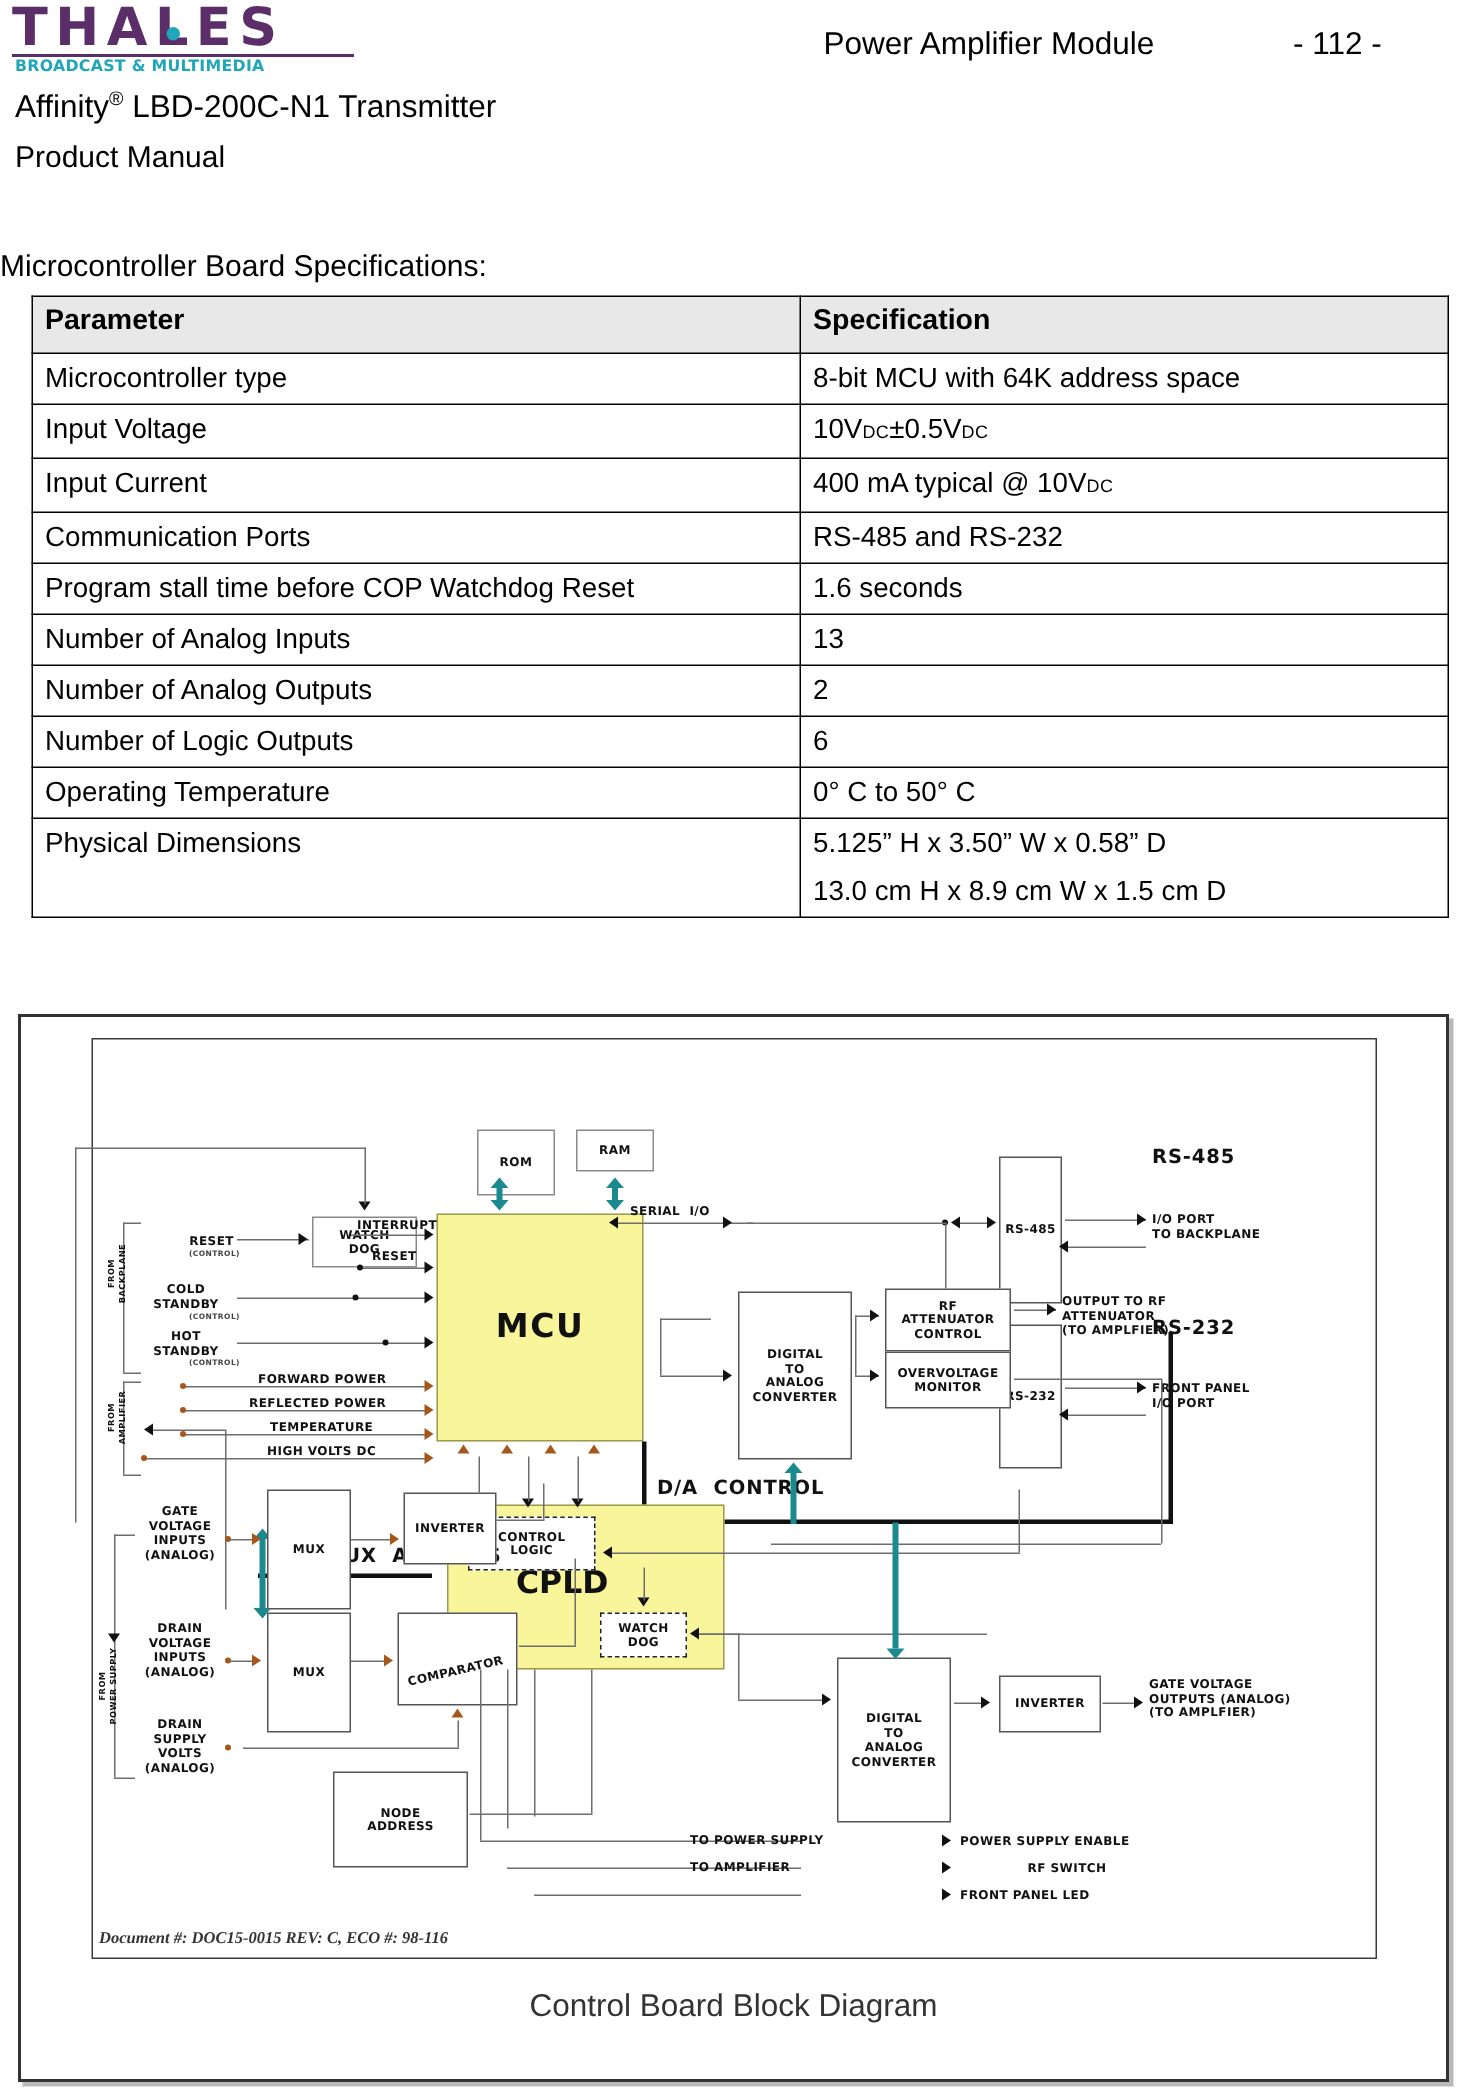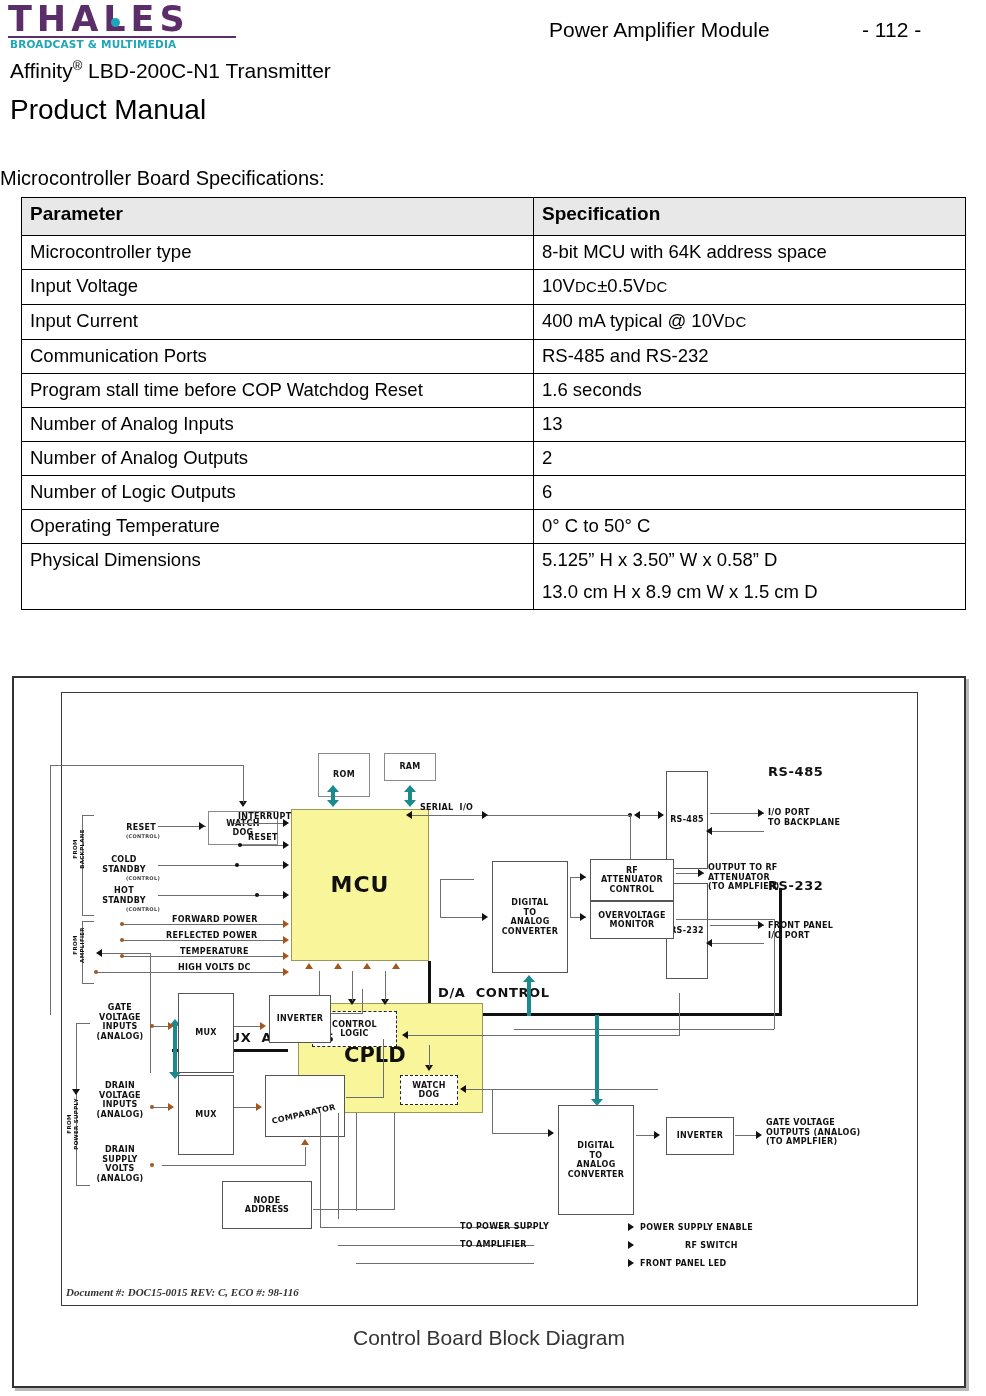--- a/index.html
+++ b/index.html
@@ -36,21 +36,21 @@
   #hdr-title{
     position:absolute;left:549px;top:18px;
     font-size:21px;white-space:nowrap;
   }
   #hdr-page{
     position:absolute;left:862px;top:18px;
     font-size:21px;white-space:nowrap;
   }
 
   #doc-line1{position:absolute;left:10px;top:58px;font-size:21px;white-space:nowrap;}
-  #doc-line2{position:absolute;left:10px;top:94px;font-size:28px;white-space:nowrap;}
+  #doc-line2{position:absolute;left:10px;top:94px;font-size:20px;white-space:nowrap;}
   sup.reg{font-size:13px;vertical-align:super;}
 
   
   #sec-label{position:absolute;left:0px;top:167px;font-size:20px;white-space:nowrap;}
 
   
   #spec-table{
     position:absolute;left:21px;top:197px;width:944px;
     border-collapse:collapse;
     table-layout:fixed;
@@ -64,21 +64,21 @@
     font-weight:normal;
     line-height:22px;
     height:22px;
   }
   #spec-table th{
     background:#e8e8e8;font-weight:bold;font-size:19px;
     height:26px;
   }
   #spec-table col.c1{width:512px;}
   #spec-table col.c2{width:432px;}
-  .sc{font-size:15px;letter-spacing:.3px;}
+  .sc{font-size:12px;letter-spacing:.3px;}
   .dim2{display:block;margin-top:10px;}
 
   
   #fig{
     position:absolute;left:12px;top:676px;width:950px;height:708px;
     border:2px solid #333;
     box-shadow:3px 3px 0 #b9b9b9;
     background:#fff;
   }
   #fig-inner{
@@ -486,21 +486,21 @@
 (ANALOG)</div>
     <div class="dotc" style="left:88px;top:470px;"></div>
 
     <div class="ln v" style="left:14px;top:330px;height:162px;"></div>
     <div class="ln h" style="left:14px;top:330px;width:14px;"></div>
     <div class="ln h" style="left:14px;top:492px;width:14px;"></div>
     <div class="ar d" style="left:10px;top:396px;"></div>
     <div class="lbl vert" style="left:4px;top:468px;width:74px;">FROM
 POWER SUPPLY</div>
 
-    <div class="bx plain" style="left:160px;top:488px;width:90px;height:48px;">
+    <div class="bx plain" style="left:160px;top:488px;width:90px;height:64px;">
       <span style="position:static;white-space:pre;">NODE
 ADDRESS</span>
     </div>
     <div class="ln h" style="left:251px;top:516px;width:82px;"></div>
     <div class="ln v" style="left:332px;top:420px;height:96px;"></div>
 
     <div class="ln v" style="left:258px;top:420px;height:114px;"></div>
     <div class="ln v" style="left:276px;top:420px;height:106px;"></div>
     <div class="ln v" style="left:294px;top:420px;height:98px;"></div>
     <div class="ln h" style="left:258px;top:534px;width:214px;"></div>

